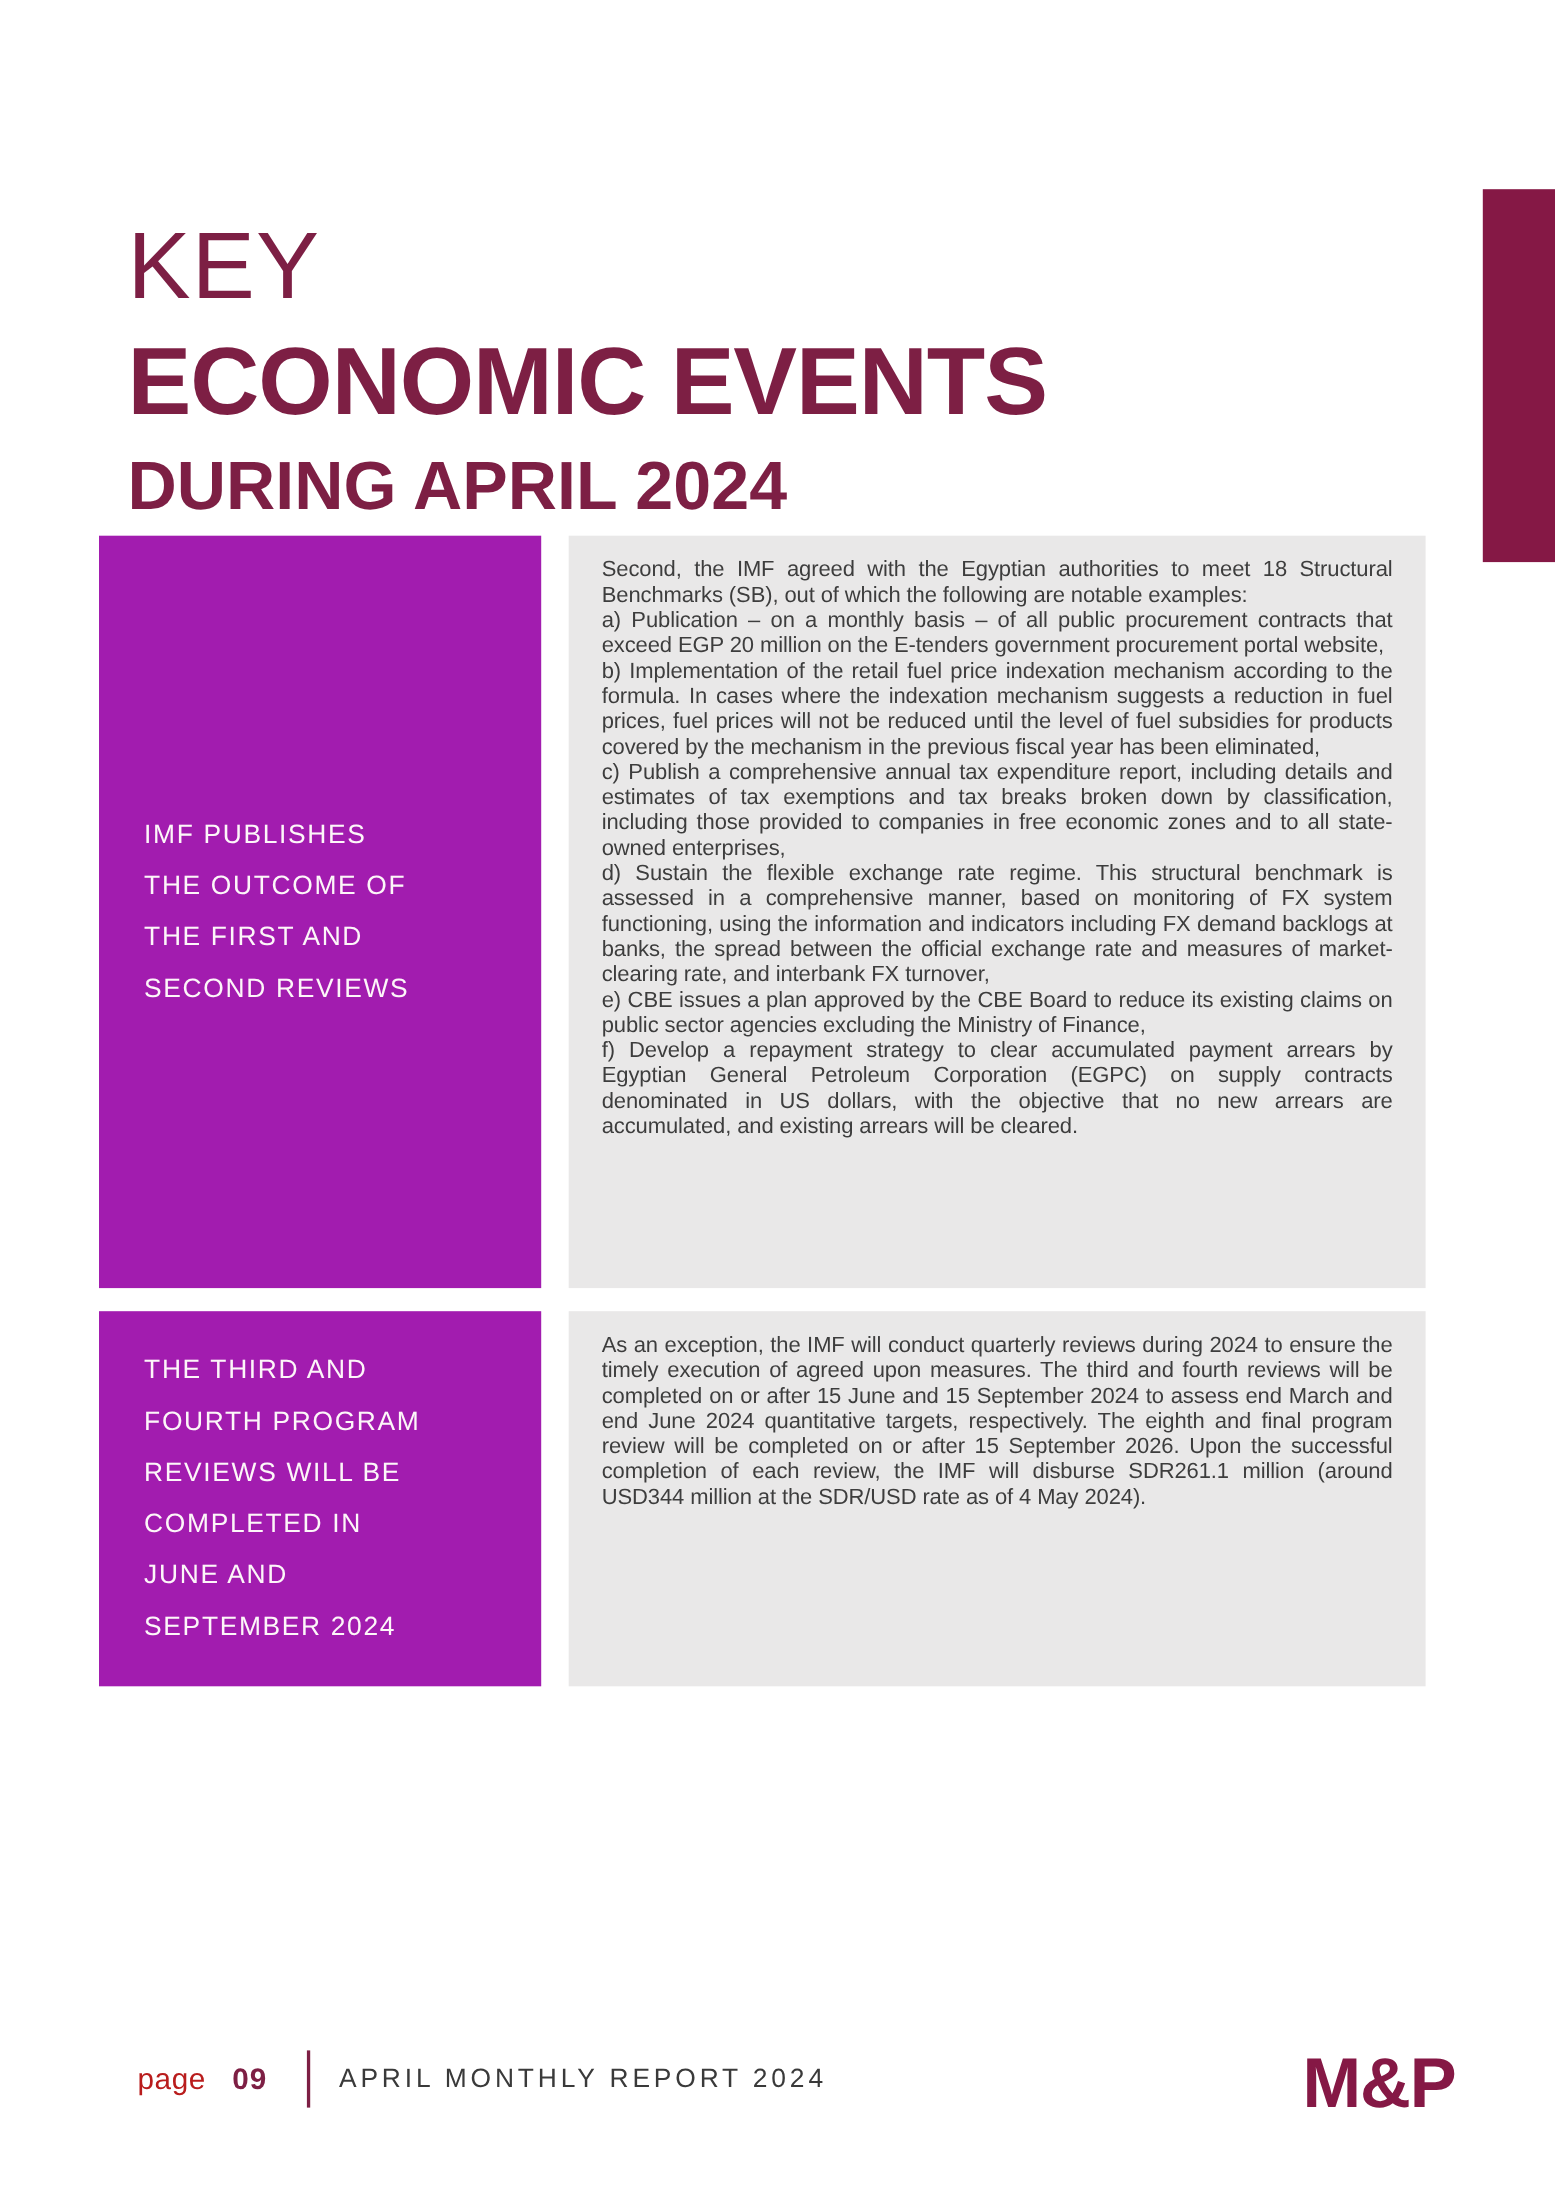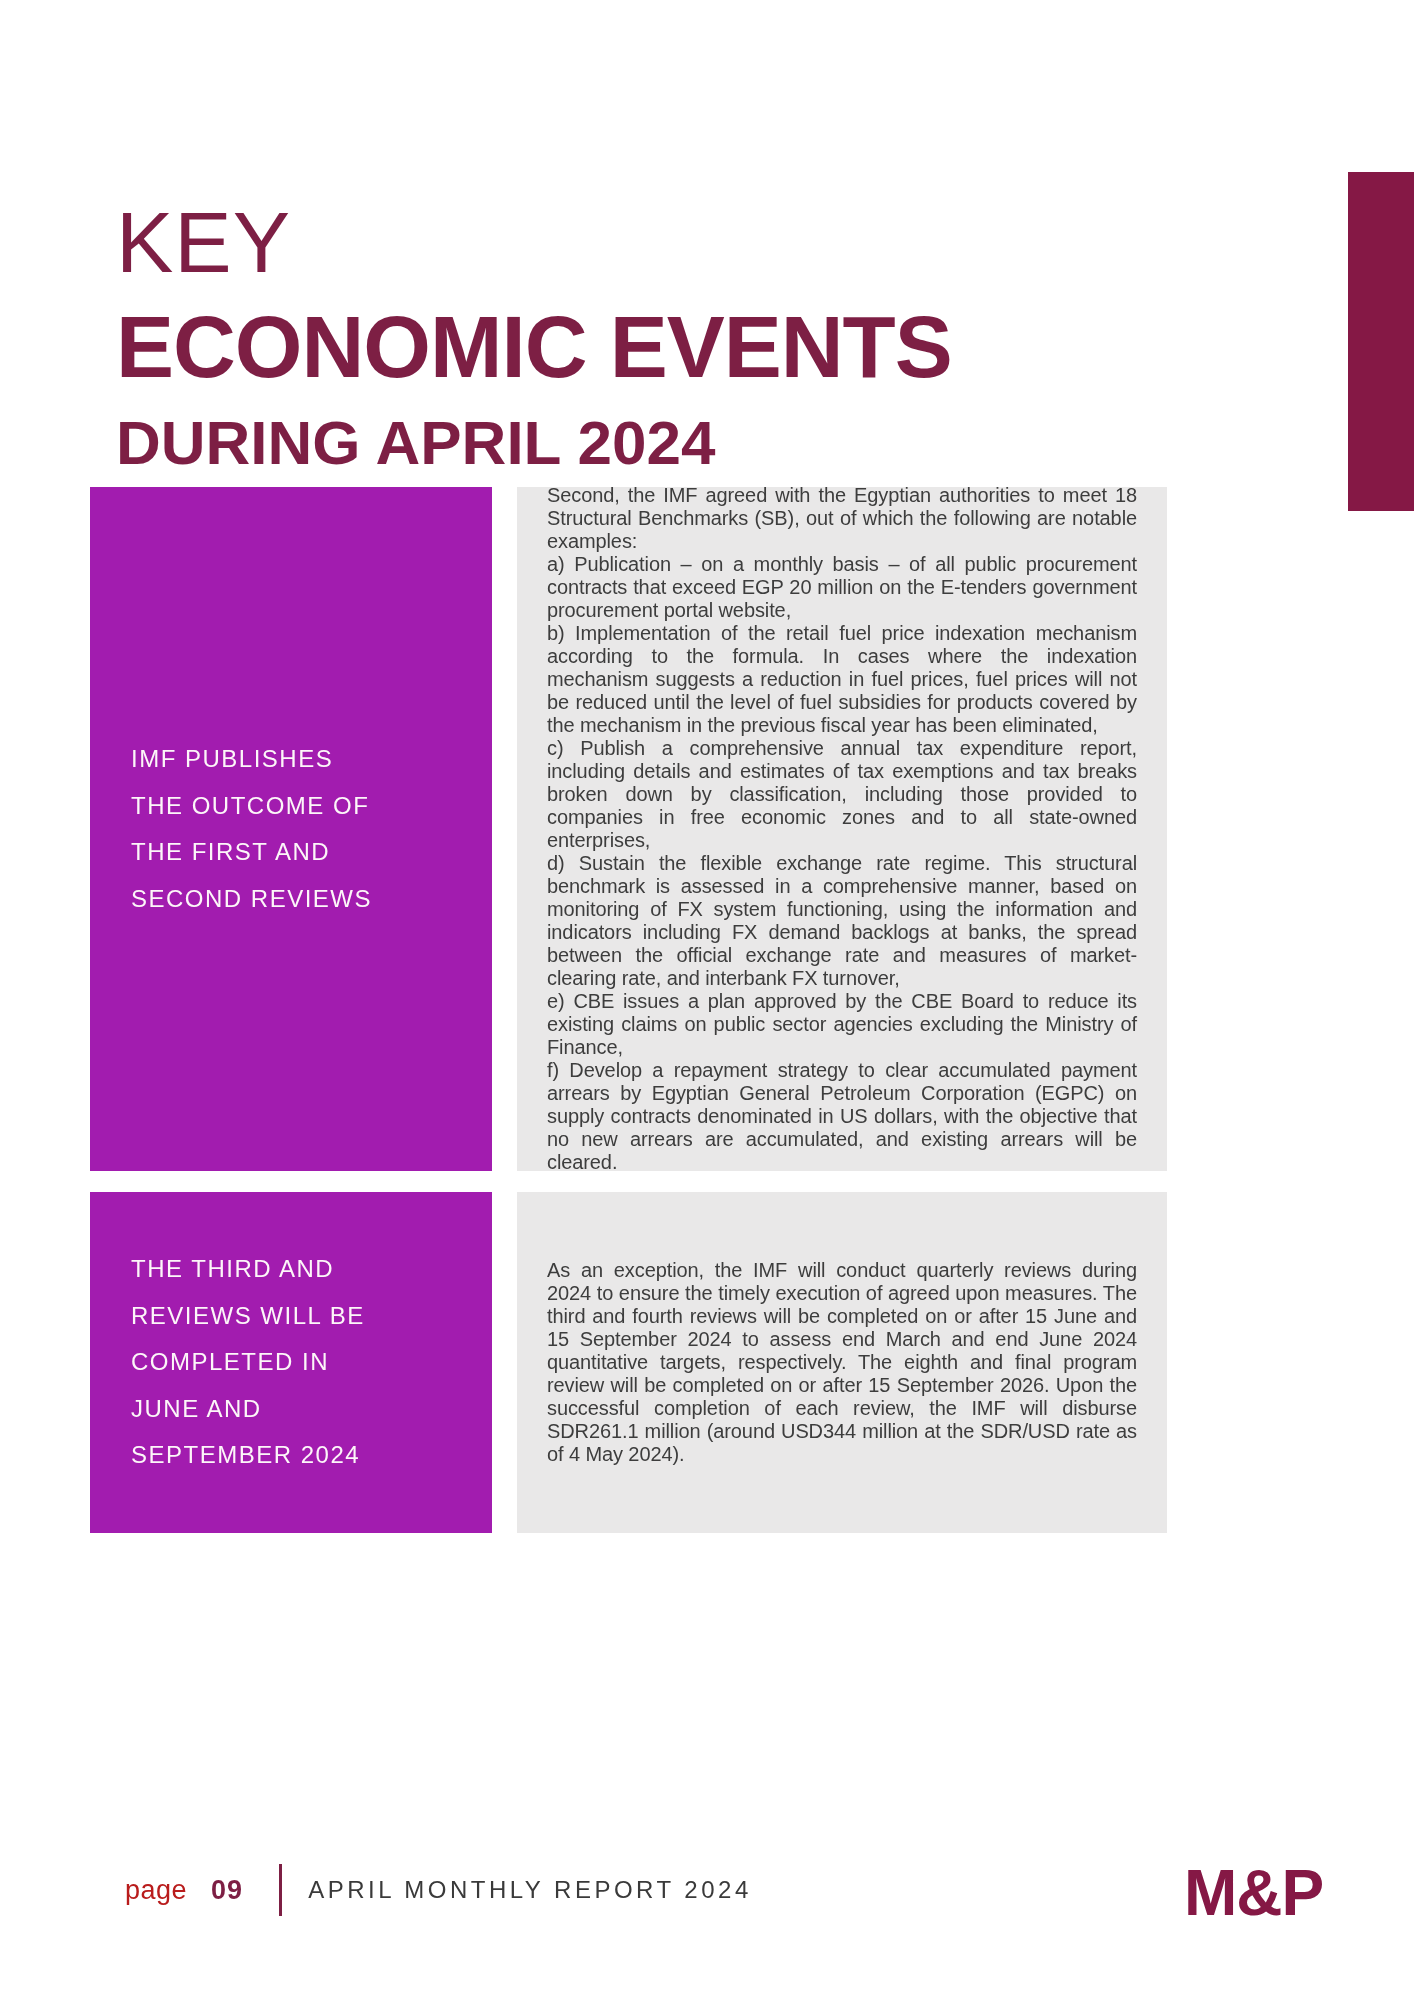--- a/index.html
+++ b/index.html
@@ -34,23 +34,23 @@
     width:402px;background:#a21caf;color:#fdf6f9;
     display:flex;flex-direction:column;justify-content:center;
     box-sizing:border-box;padding-left:41px;padding-right:14px;
     flex:none;
   }
   .label-line{
     font-size:24px;line-height:46.5px;font-weight:300;letter-spacing:1.5px;
     white-space:nowrap;
   }
   .text-box{
-    position:absolute;left:427px;top:0;width:650px;height:100%;
+    position:absolute;left:427px;top:0;width:779px;height:100%;
     background:#e9e8e8;box-sizing:border-box;
-    display:flex;flex-direction:column;justify-content:center;
+    display:flex;flex-direction:column;
     padding:20px 30px;
   }
   .text-box p{
     margin:0;font-size:20px;line-height:23px;color:#3d3d3d;
     text-align:justify;letter-spacing:-0.1px;
   }
   
   .footer{position:absolute;left:0;top:1856px;width:1414px;height:70px;}
   .footer-left{
     position:absolute;left:125px;top:8px;display:flex;align-items:center;
@@ -95,20 +95,21 @@
       <p>c) Publish a comprehensive annual tax expenditure report, including details and estimates of tax exemptions and tax breaks broken down by classification, including those provided to companies in free economic zones and to all state-owned enterprises,</p>
       <p>d) Sustain the flexible exchange rate regime. This structural benchmark is assessed in a comprehensive manner, based on monitoring of FX system functioning, using the information and indicators including FX demand backlogs at banks, the spread between the official exchange rate and measures of market-clearing rate, and interbank FX turnover,</p>
       <p>e) CBE issues a plan approved by the CBE Board to reduce its existing claims on public sector agencies excluding the Ministry of Finance,</p>
       <p>f) Develop a repayment strategy to clear accumulated payment arrears by Egyptian General Petroleum Corporation (EGPC) on supply contracts denominated in US dollars, with the objective that no new arrears are accumulated, and existing arrears will be cleared.</p>
     </div>
   </div>
 
   <div class="section sec-2">
     <div class="label-block">
       <div class="label-line">THE THIRD AND</div>
+      <div class="label-line">FOURTH PROGRAM</div>
       <div class="label-line">REVIEWS WILL BE</div>
       <div class="label-line">COMPLETED IN</div>
       <div class="label-line">JUNE AND</div>
       <div class="label-line">SEPTEMBER 2024</div>
     </div>
     <div class="text-box">
       <p>As an exception, the IMF will conduct quarterly reviews during 2024 to ensure the timely execution of agreed upon measures. The third and fourth reviews will be completed on or after 15 June and 15 September 2024 to assess end March and end June 2024 quantitative targets, respectively. The eighth and final program review will be completed on or after 15 September 2026. Upon the successful completion of each review, the IMF will disburse SDR261.1 million (around USD344 million at the SDR/USD rate as of 4 May 2024).</p>
     </div>
   </div>
 

